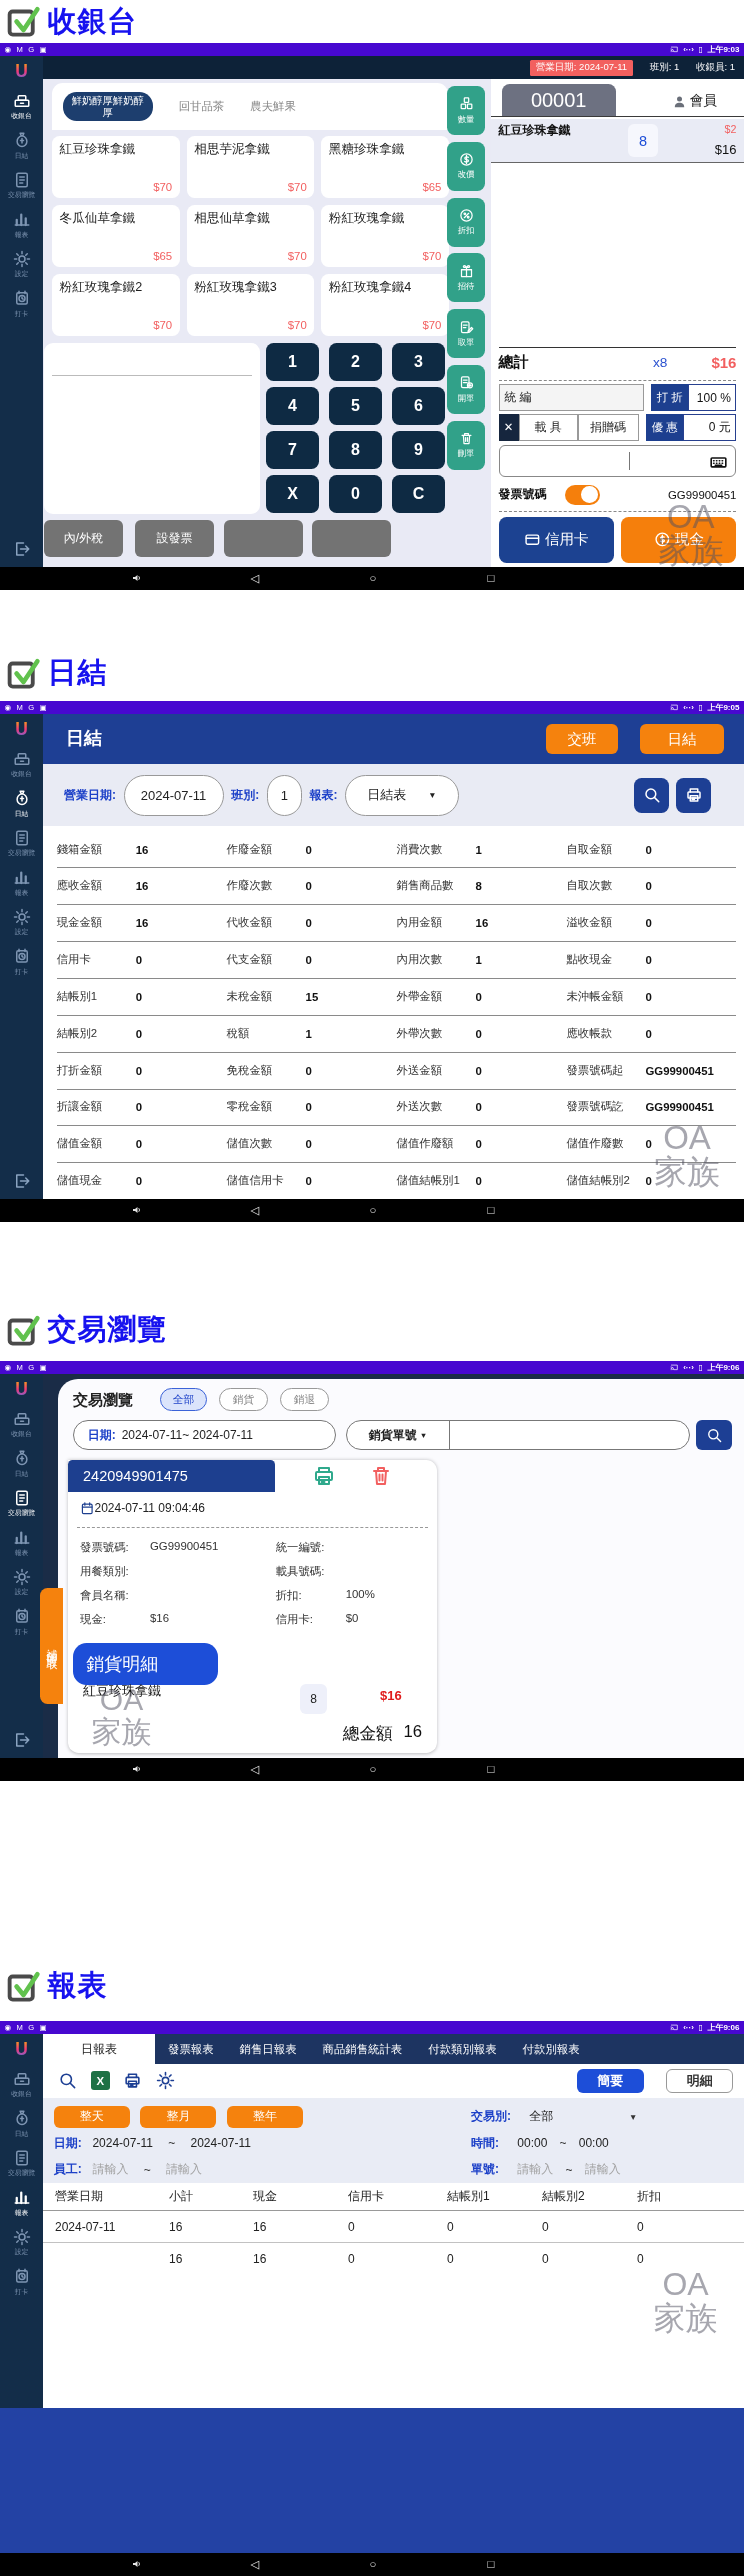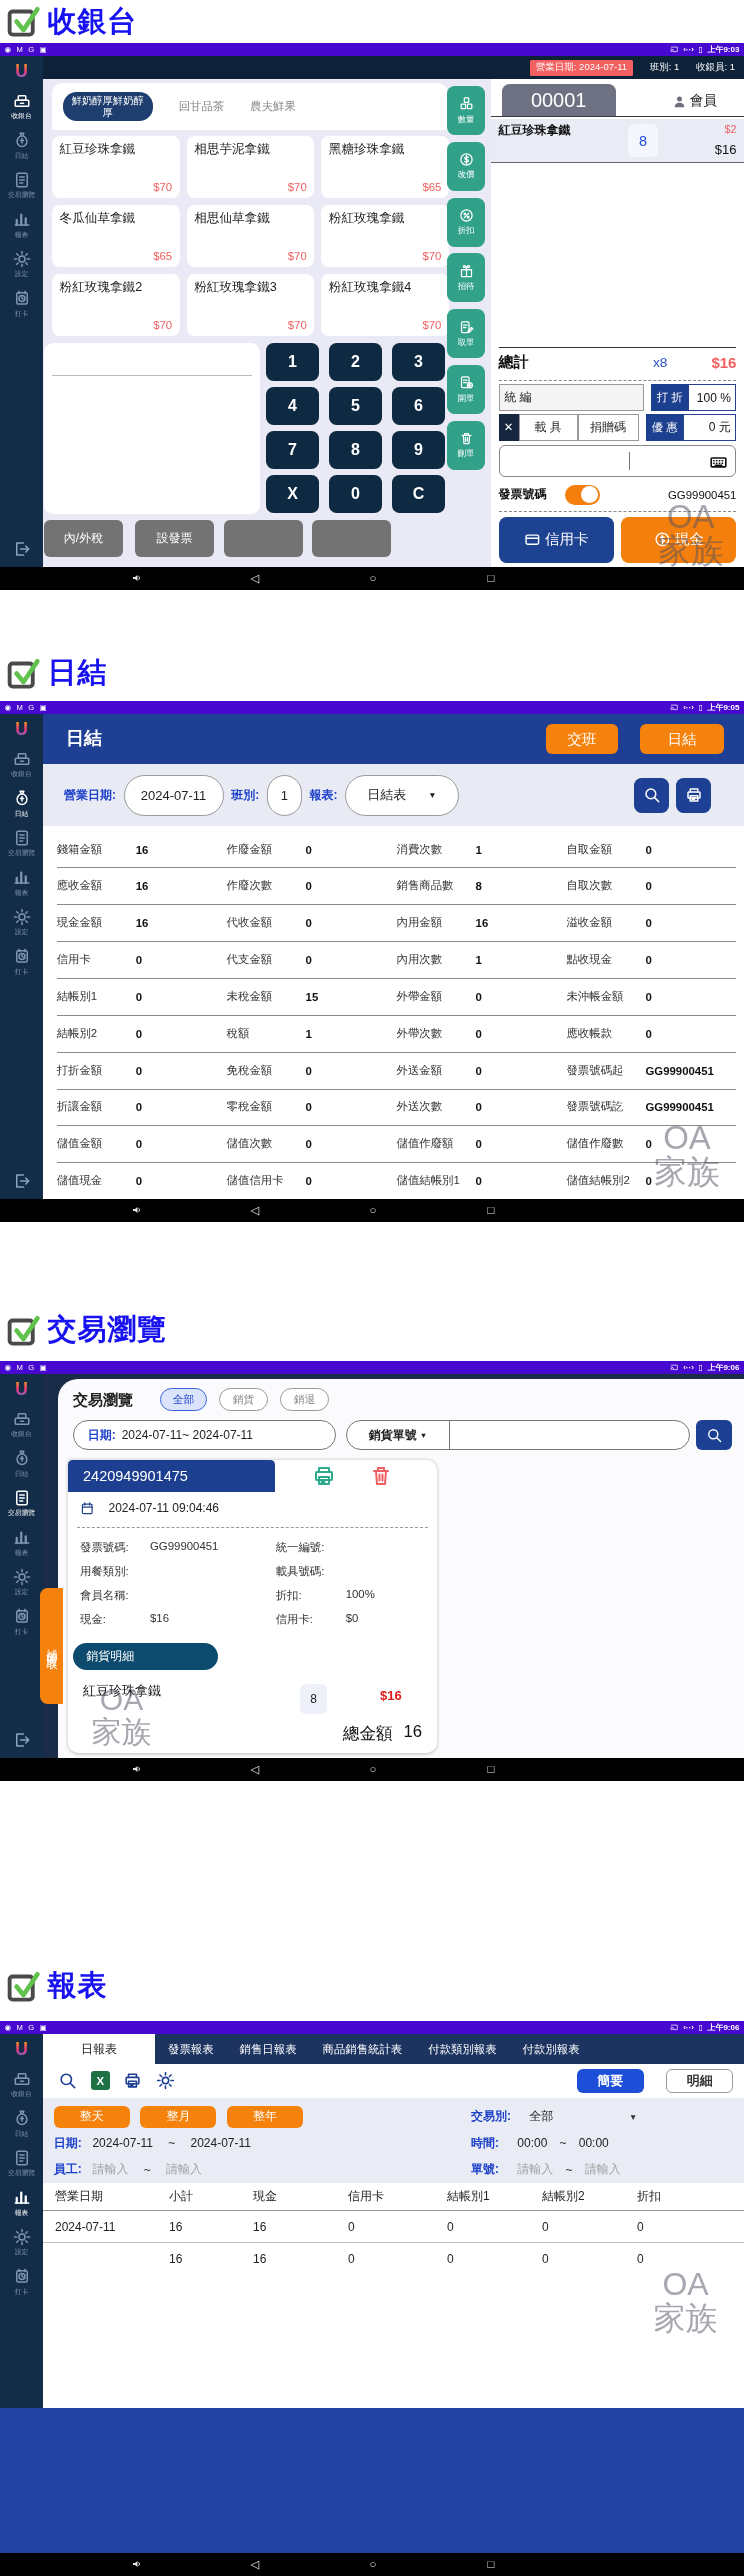--- a/index.html
+++ b/index.html
@@ -106,27 +106,27 @@
   .pill.on{background:#dbe4fb;border:1.5px solid #3b62d8;color:#1d41c8}
   .pill.off{background:#fff;border:1.1px solid #999;color:#888}
   .datebox{position:absolute;left:73px;top:59px;width:263px;height:30px;border:1.1px solid #777;border-radius:15px;background:#fff;display:flex;align-items:center;gap:6px;padding-left:13.7px;font-size:12px;color:#222}
   .docbox{position:absolute;left:346px;top:59px;width:344px;height:30px;border:1.1px solid #777;border-radius:15px;background:#fff;display:flex;align-items:center}
   .docsel{width:103px;text-align:center;font-size:12px;font-weight:bold;color:#222;border-right:1.1px solid #777;height:100%;display:flex;align-items:center;justify-content:center;gap:3px}
   .srchbtn3{position:absolute;left:696px;top:59px;width:36px;height:30px;background:#1d3f94;border-radius:6px;display:flex;align-items:center;justify-content:center;color:#fff}
   .srchbtn3 svg{width:16.7px;height:16.7px}
   .rcard{position:absolute;left:68px;top:99px;width:369px;height:293px;background:#fff;border-radius:0 10.7px 10.7px 10.7px;box-shadow:0 0.8px 3.8px rgba(0,0,0,.25)}
   .rtab{position:absolute;left:0;top:0;width:207px;height:32px;background:#1d3f8f;border-radius:4.6px 4.6px 0 0;color:#fff;font-size:14.5px;display:flex;align-items:center;padding-left:15px}
   .rico{position:absolute;top:3.8px;width:24px;height:24px}
-  .rdate{position:absolute;left:12px;top:41px;display:flex;align-items:center;gap:14px;font-size:12px;color:#222}
+  .rdate{position:absolute;left:12px;top:41px;display:flex;align-items:center;gap:0;font-size:12px;color:#222}
   .rdate svg{width:14.5px;height:14.5px;color:#1d3f8f}
   .rdash{position:absolute;left:9px;right:9px;top:67px;border-top:1.1px dashed #999}
   .rfields{position:absolute;left:12px;right:7.6px;top:75px;display:grid;grid-template-columns:56% 44%;grid-auto-rows:24px;align-items:center}
   .rfield{display:flex;font-size:11.4px;color:#333}
   .rfield .fl{width:70px}
-  .dettab{position:absolute;left:4.6px;top:183px;width:145px;height:27px;background:#0c4a6e;border-radius:13.7px;color:#fff;font-size:12px;display:flex;align-items:center;padding-left:13.7px}
+  .dettab{position:absolute;left:4.6px;top:183px;width:145px;height:42px;background:#1d4ed8;border-radius:13.7px;color:#fff;font-size:18px;display:flex;align-items:center;padding-left:13.7px}
   .ritem{position:absolute;left:15px;right:15px;top:222px;height:33px}
   .riname{font-size:13px;color:#111}
   .ribadge{position:absolute;left:217px;top:1.5px;width:27px;height:30px;background:#eef0fa;border-radius:6px;display:flex;align-items:center;justify-content:center;font-size:12px;color:#222}
   .riamt{position:absolute;left:297px;top:6px;color:#e01b1b;font-size:13px;font-weight:bold}
   .rtotal{position:absolute;right:15px;bottom:7.6px;font-size:16.7px;font-weight:normal;color:#111;display:flex;gap:10.7px}
   .reprint{position:absolute;left:40px;top:227px;width:23px;height:116px;background:#f5820d;border-radius:7.6px 0 0 7.6px;color:#fff;font-size:11.4px;display:flex;align-items:center;justify-content:center;z-index:3}
   
   .tabbar4{position:absolute;left:43px;right:0;top:13px;height:30px;background:#1d3461;display:flex;align-items:stretch;color:#fff}
   .rtab4{display:flex;align-items:center;padding:0 13px;font-size:11.4px;white-space:nowrap}
   .rtab4.on{background:#fff;color:#222;font-size:12px;padding:0 38px}

